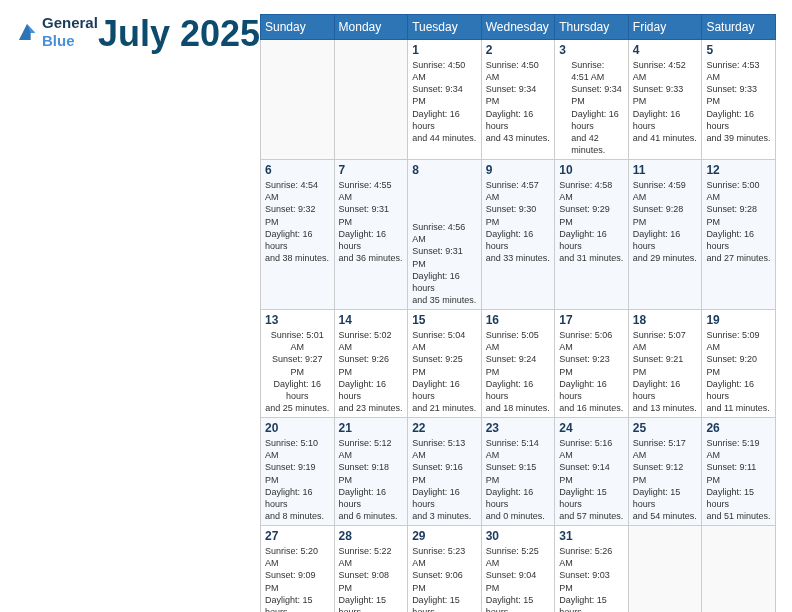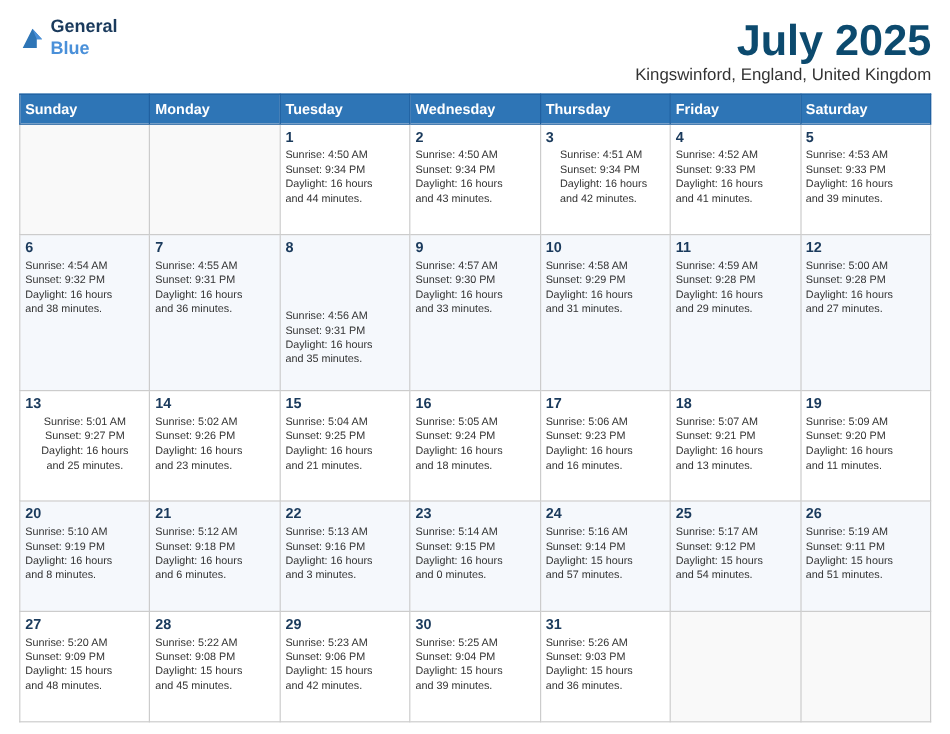--- a/index.html
+++ b/index.html
@@ -8,21 +8,21 @@
       height: 612px;
       font-family: Arial, sans-serif;
       background: #fff;
       overflow: hidden;
     }
     .page {
       width: 792px;
       height: 612px;
       padding: 14px 16px 10px 16px;
       display: flex;
-      flex-direction: column;
+      flex-direction: row;
     }
     .header {
       display: flex;
       justify-content: space-between;
       align-items: flex-start;
       margin-bottom: 8px;
     }
     .logo {
       display: flex;
       align-items: center;
@@ -59,21 +59,21 @@
       flex: 1;
       border: 1px solid #ccc;
       border-collapse: collapse;
       width: 100%;
       table-layout: fixed;
     }
     .calendar th {
       background: #2e75b6;
       color: #fff;
       font-size: 12px;
-      font-weight: bold;
+      font-weight: normal;
       padding: 5px 4px;
       text-align: left;
       border: 1px solid #2060a0;
     }
     .calendar td {
       vertical-align: top;
       border: 1px solid #ccc;
       padding: 3px 4px;
       font-size: 9.5px;
       color: #333;
@@ -109,21 +109,20 @@
         <polygon points="4,26 15,4 26,16 20,16 20,26" fill="#2e75b6"></polygon>
         <polygon points="15,4 26,16 20,16" fill="#4a90d9"></polygon>
       </svg>
       <div class="logo-text">
         <div>General</div>
         <div><span>Blue</span></div>
       </div>
     </div>
     <div class="title-block">
       <div class="main-title">July 2025</div>
-      <div class="subtitle">Kingswinford, England, United Kingdom</div>
     </div>
   </div>
 
   <table class="calendar">
     <thead>
       <tr>
       <th>Sunday</th>
           <th>Monday</th>
           <th>Tuesday</th>
           <th>Wednesday</th>

